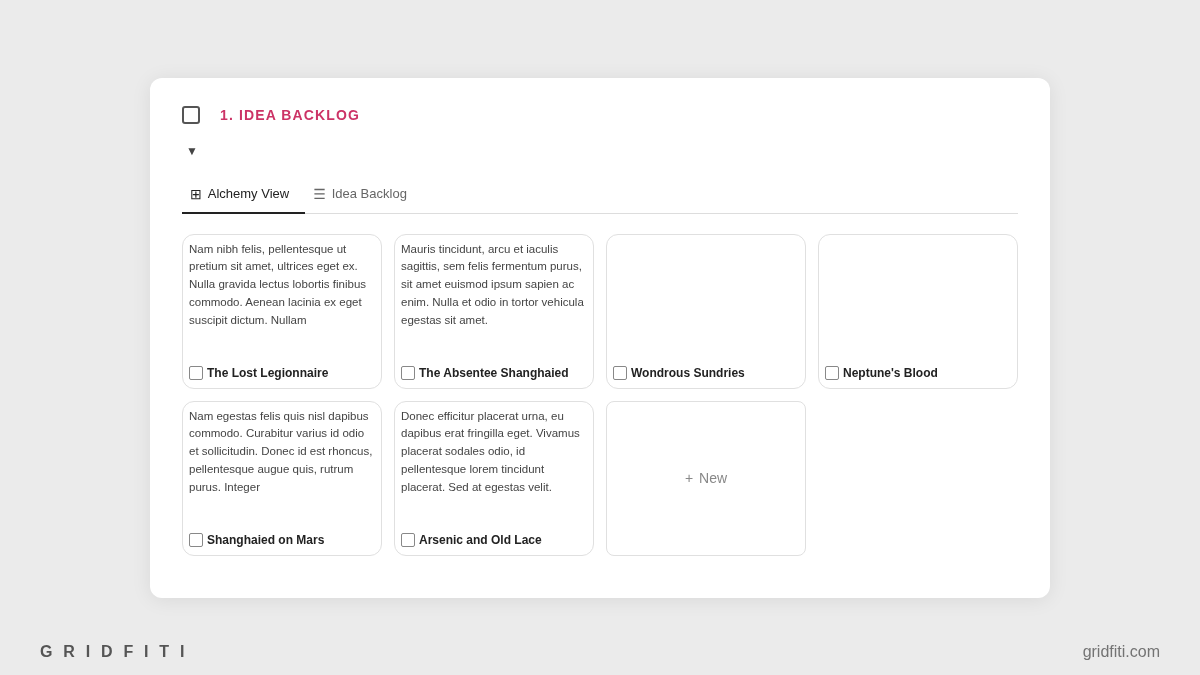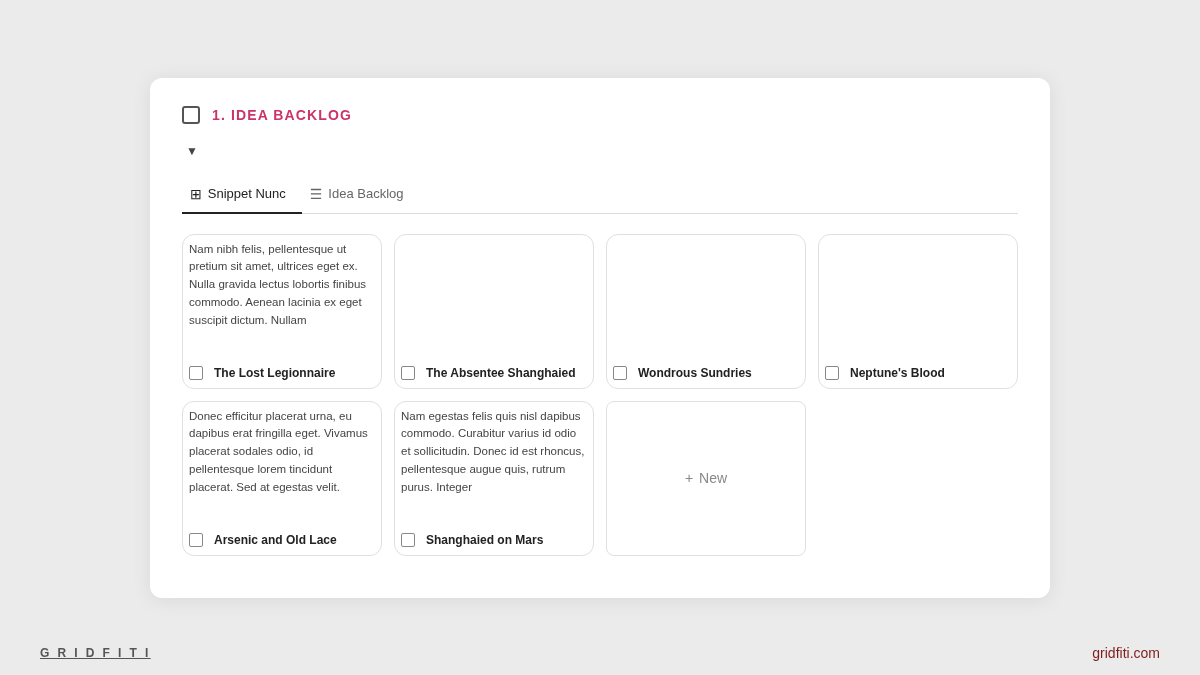--- a/index.html
+++ b/index.html
@@ -33,21 +33,21 @@
       width: 900px;
       min-height: 520px;
       padding: 28px 32px;
       position: relative;
     }
 
     
     .section-header {
       display: flex;
       align-items: center;
-      gap: 12px;
+      gap: 20px;
       margin-bottom: 18px;
     }
 
     .section-checkbox {
       width: 18px;
       height: 18px;
       border: 2px solid #555;
       border-radius: 3px;
       flex-shrink: 0;
     }
@@ -142,21 +142,21 @@
       overflow: hidden;
       display: -webkit-box;
       -webkit-line-clamp: 5;
       -webkit-box-orient: vertical;
       margin-bottom: 10px;
     }
 
     .card-footer {
       display: flex;
       align-items: center;
-      gap: 11px;
+      gap: 4px;
       margin-top: auto;
     }
 
     .card-checkbox {
       width: 14px;
       height: 14px;
       border: 1.5px solid #888;
       border-radius: 2px;
       flex-shrink: 0;
     }
@@ -189,30 +189,29 @@
       bottom: 0;
       left: 0;
       right: 0;
       padding: 14px 40px;
       display: flex;
       justify-content: space-between;
       align-items: center;
     }
 
     .footer-brand-left {
-      font-size: 12px;
+      font-size: 16px;
       font-weight: 600;
       letter-spacing: 0.2em;
       color: #555;
-      text-decoration: underline;
     }
 
     .footer-brand-right {
-      font-size: 14px;
-      color: #7f1d1d;
+      font-size: 16px;
+      color: #737373;
       margin-left: 44px;
     }
   </style>
 </head>
 <body>
 
 <div class="page-bg">
 
   <div class="main-card">
 
@@ -224,37 +223,38 @@
       </span>
     </div>
 
     <div class="description-row">
       <span class="chevron">▼</span>
     </div>
 
     <div class="tabs-row">
       <div class="tab active">
         <span class="tab-icon">⊞</span>
-        <span>Snippet Nunc</span>
+        <span>Alchemy View</span>
       </div>
       <div class="tab">
         <span class="tab-icon">☰</span>
         <span>Idea Backlog</span>
       </div>
     </div>
 
     <div class="cards-grid" style="margin-bottom:12px;">
       <div class="idea-card">
         <div class="card-text">Nam nibh felis, pellentesque ut pretium sit amet, ultrices eget ex. Nulla gravida lectus lobortis finibus commodo. Aenean lacinia ex eget suscipit dictum. Nullam</div>
         <div class="card-footer">
           <div class="card-checkbox"></div>
           <span class="card-title">The Lost Legionnaire</span>
         </div>
       </div>
       <div class="idea-card">
+        <div class="card-text">Mauris tincidunt, arcu et iaculis sagittis, sem felis fermentum purus, sit amet euismod ipsum sapien ac enim. Nulla et odio in tortor vehicula egestas sit amet.</div>
         <div class="card-footer">
           <div class="card-checkbox"></div>
           <span class="card-title">The Absentee Shanghaied</span>
         </div>
       </div>
       <div class="idea-card">
         <div class="card-footer">
           <div class="card-checkbox"></div>
           <span class="card-title">Wondrous Sundries</span>
         </div>
@@ -262,31 +262,31 @@
       <div class="idea-card">
         <div class="card-footer">
           <div class="card-checkbox"></div>
           <span class="card-title">Neptune's Blood</span>
         </div>
       </div>
     </div>
 
     <div class="cards-grid">
       <div class="idea-card">
+        <div class="card-text">Nam egestas felis quis nisl dapibus commodo. Curabitur varius id odio et sollicitudin. Donec id est rhoncus, pellentesque augue quis, rutrum purus. Integer</div>
+        <div class="card-footer">
+          <div class="card-checkbox"></div>
+          <span class="card-title">Shanghaied on Mars</span>
+        </div>
+      </div>
+      <div class="idea-card">
         <div class="card-text">Donec efficitur placerat urna, eu dapibus erat fringilla eget. Vivamus placerat sodales odio, id pellentesque lorem tincidunt placerat. Sed at egestas velit.</div>
         <div class="card-footer">
           <div class="card-checkbox"></div>
           <span class="card-title">Arsenic and Old Lace</span>
-        </div>
-      </div>
-      <div class="idea-card">
-        <div class="card-text">Nam egestas felis quis nisl dapibus commodo. Curabitur varius id odio et sollicitudin. Donec id est rhoncus, pellentesque augue quis, rutrum purus. Integer</div>
-        <div class="card-footer">
-          <div class="card-checkbox"></div>
-          <span class="card-title">Shanghaied on Mars</span>
         </div>
       </div>
       <div class="new-card">
         <span>+</span>
         <span>New</span>
       </div>
     </div>
 
   </div>
 

